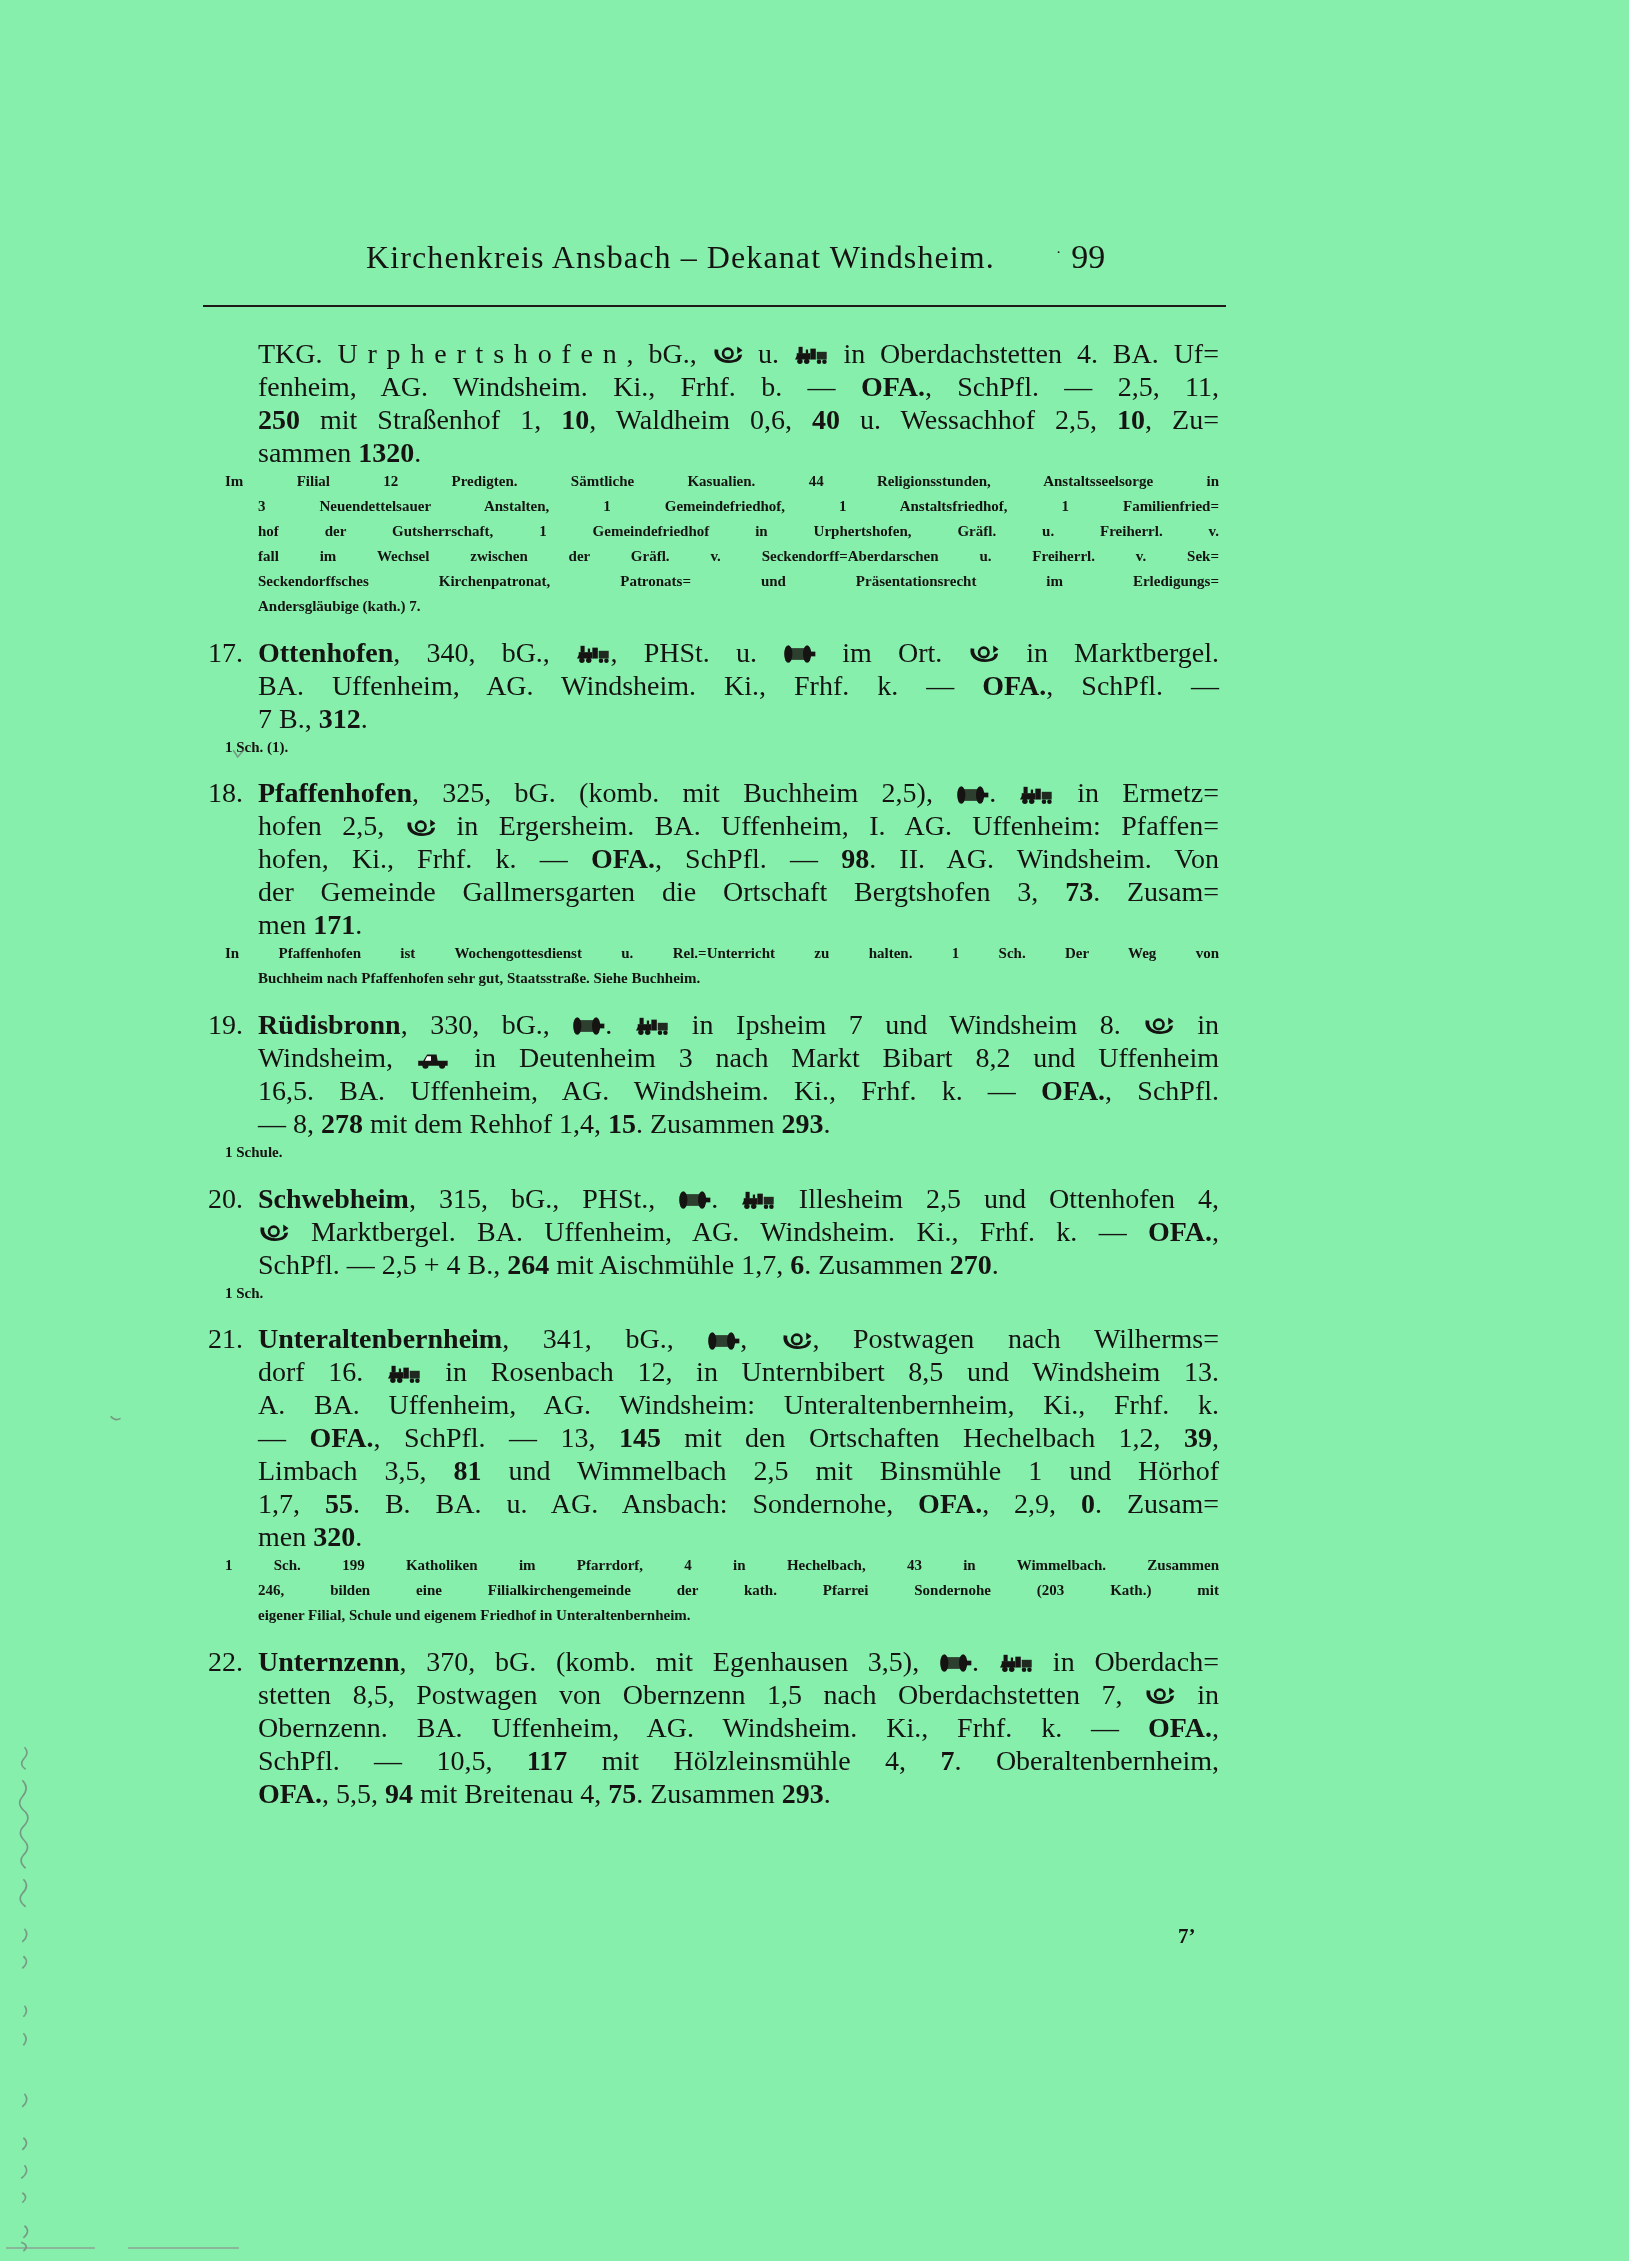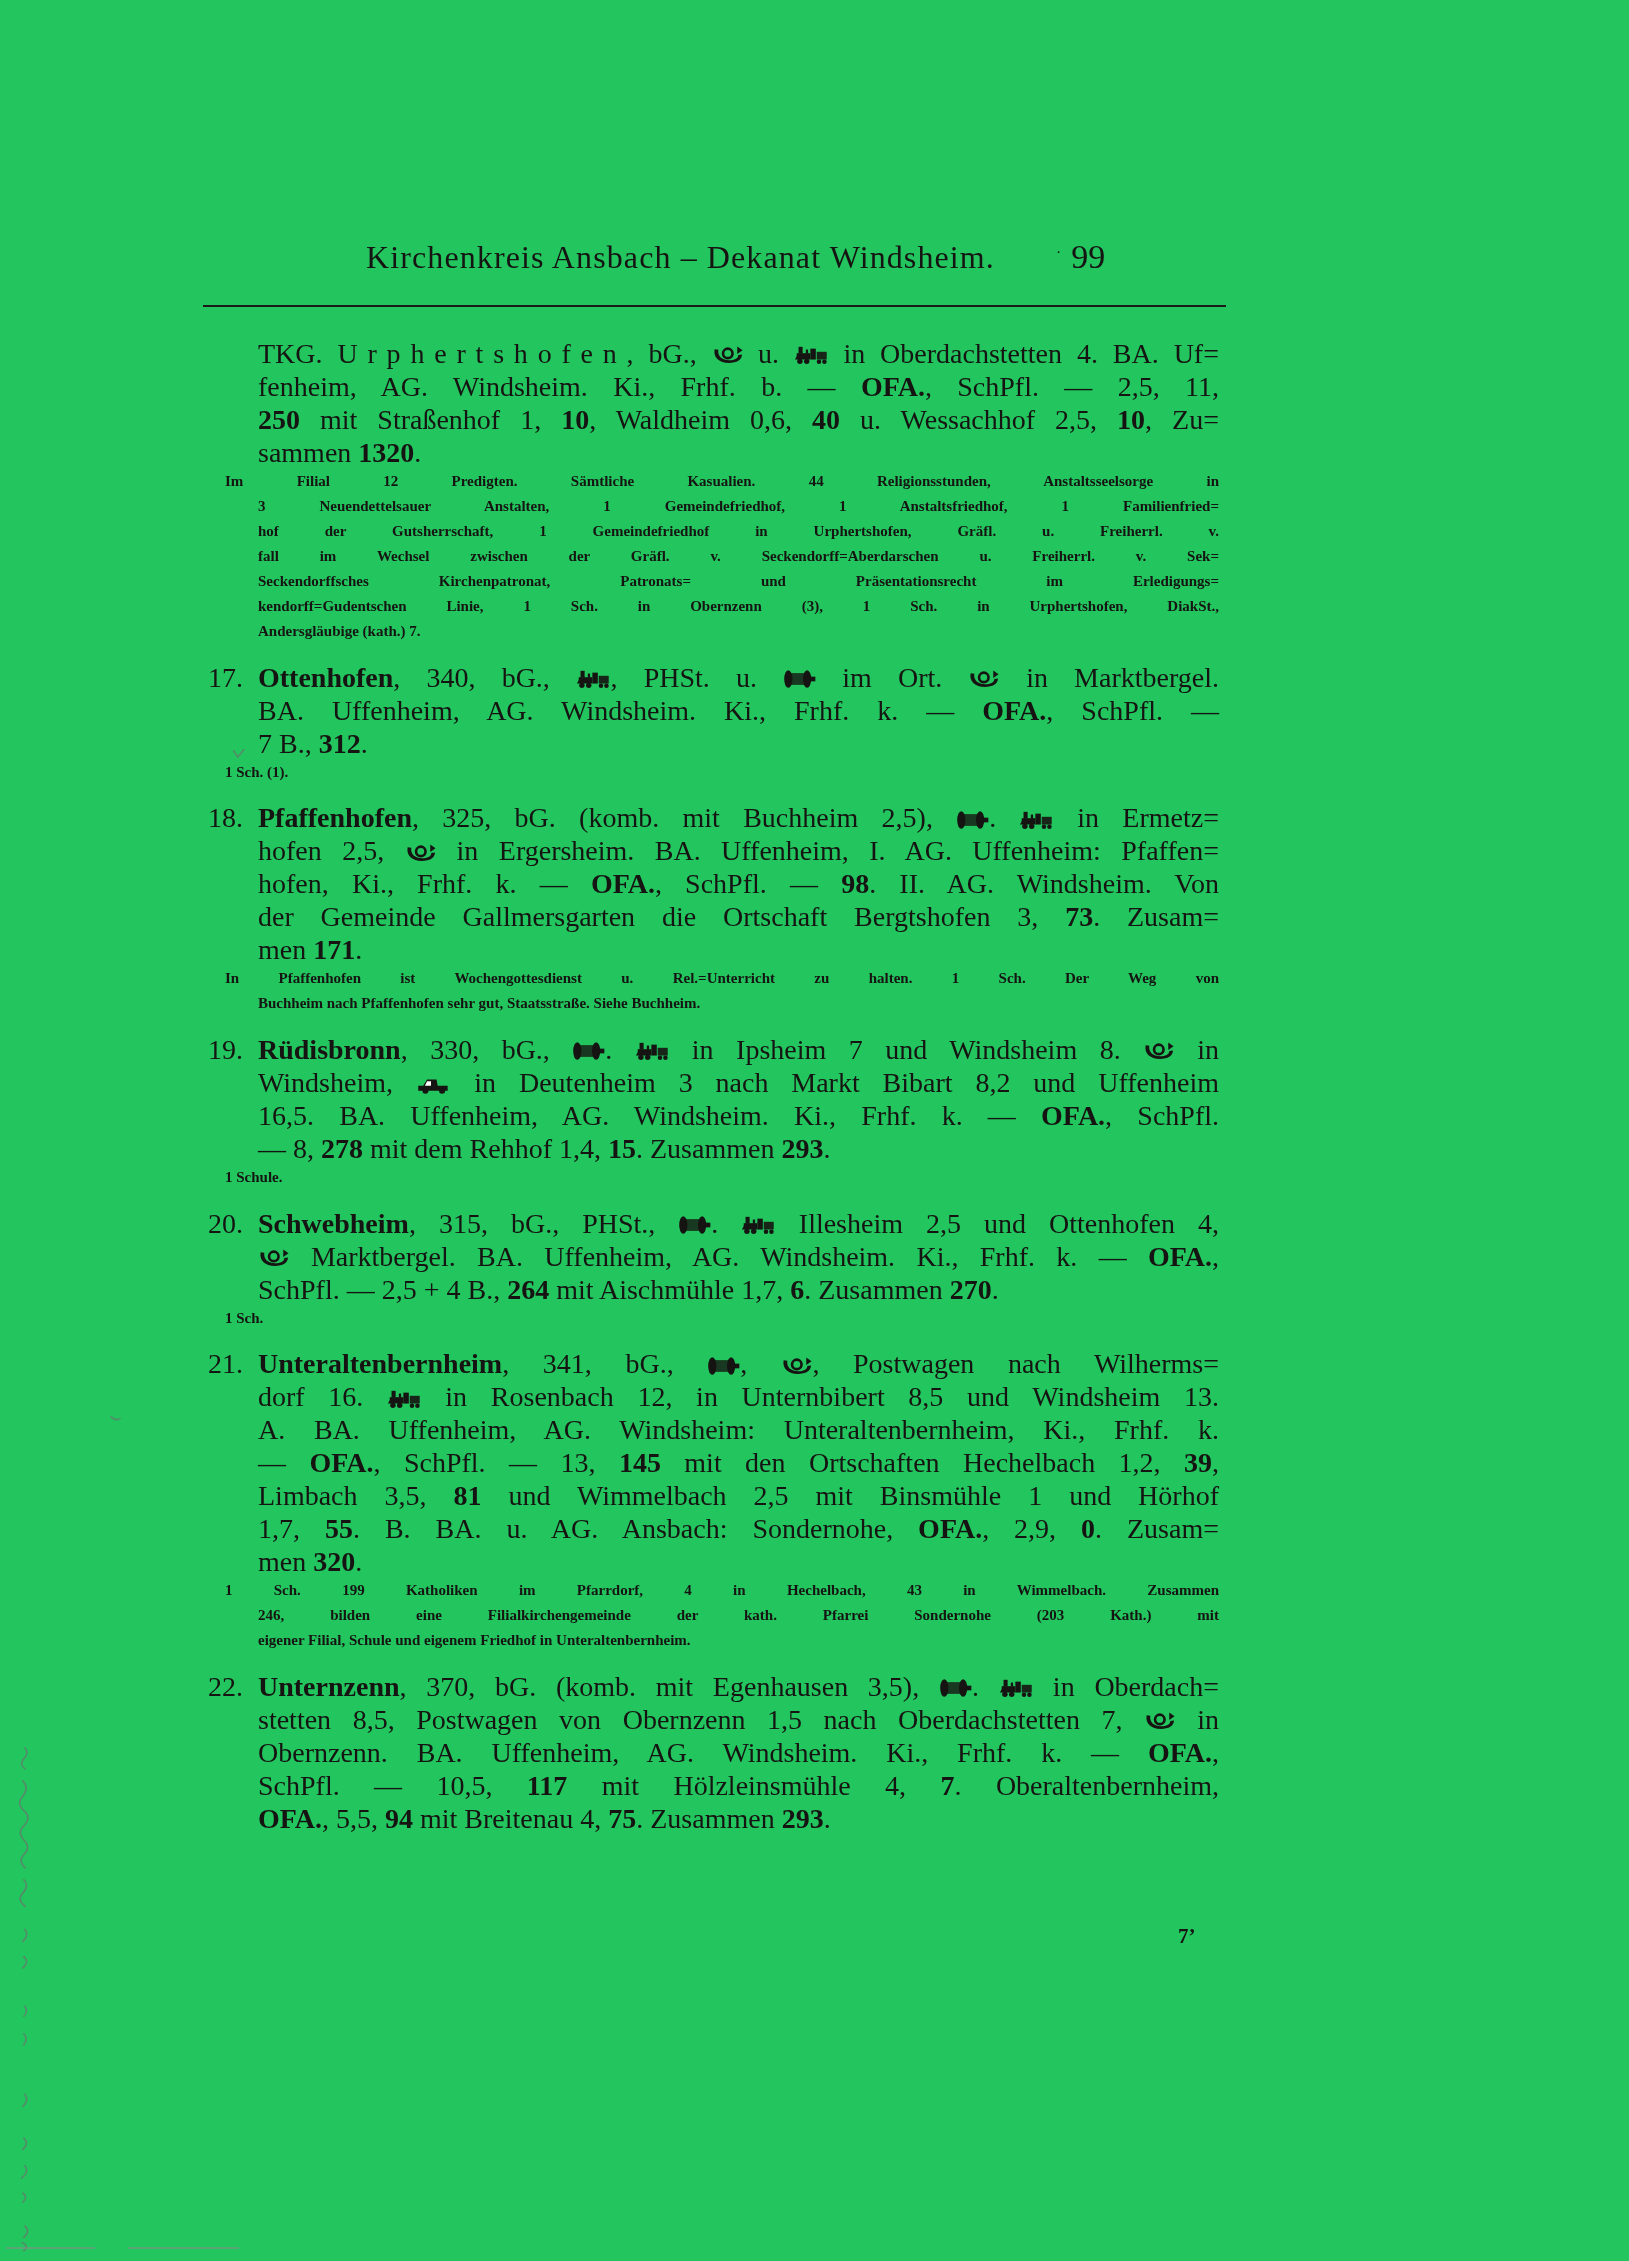--- a/index.html
+++ b/index.html
@@ -1,16 +1,16 @@
 <!DOCTYPE html>
 <html lang="de" style="font-size:9px"><head>
 <meta charset="utf-8">
 <style>
   html,body{margin:0;padding:0;background:#dedede;}
-  .sheet{position:relative;width:1629px;height:2261px;background:#22c55e;color:#161412;
+  .sheet{position:relative;width:1629px;height:2261px;background:#86efac;color:#161412;
          font-family:"Liberation Serif","DejaVu Serif",serif;overflow:hidden;}
   
   .hdr-title{position:absolute;top:239px;left:208px;width:945px;text-align:center;
              font-size:32px;letter-spacing:1.1px;white-space:nowrap;}
   .hdr-num{position:absolute;top:238px;left:1056px;width:167px;font-size:34px;}
   .hdr-num .mark{font-size:15.6px;vertical-align:11px;margin-right:10px;}
   .rule{position:absolute;top:305px;left:203px;width:1023px;height:2.2px;background:#1c1a18;}
   
   #content{position:absolute;left:258px;top:337px;width:961px;}
   .block{position:relative;}
@@ -63,21 +63,20 @@
         <div class="line j"><span>fenheim, AG. Windsheim. Ki., Frhf. b. — </span><span class="bold">OFA.</span><span>, SchPfl. — 2,5, 11,</span></div>
         <div class="line j"><span class="bold">250</span><span> mit Straßenhof 1, </span><span class="bold">10</span><span>, Waldheim 0,6, </span><span class="bold">40</span><span> u. Wessachhof 2,5, </span><span class="bold">10</span><span>, Zu=</span></div>
         <div class="line"><span>sammen </span><span class="bold">1320</span><span>.</span></div>
       </div>
       <div class="block petit">
         <div class="line j outdent"><span>Im Filial 12 Predigten. Sämtliche Kasualien. 44 Religionsstunden, Anstaltsseelsorge in</span></div>
         <div class="line j"><span>3 Neuendettelsauer Anstalten, 1 Gemeindefriedhof, 1 Anstaltsfriedhof, 1 Familienfried=</span></div>
         <div class="line j"><span>hof der Gutsherrschaft, 1 Gemeindefriedhof in Urphertshofen, Gräfl. u. Freiherrl. v.</span></div>
         <div class="line j"><span>fall im Wechsel zwischen der Gräfl. v. Seckendorff=Aberdarschen u. Freiherrl. v. Sek=</span></div>
         <div class="line j"><span>Seckendorffsches Kirchenpatronat, Patronats= und Präsentationsrecht im Erledigungs=</span></div>
-        <div class="line j"><span>kendorff=Gudentschen Linie, 1 Sch. in Obernzenn (3), 1 Sch. in Urphertshofen, DiakSt.,</span></div>
         <div class="line"><span>Andersgläubige (kath.) 7.</span></div>
       </div>
       <div class="block main entry">
         <div class="line j"><span class="num">17.</span><span class="bold">Ottenhofen</span><span>, 340, bG., </span><span class="icon"><svg viewBox="0 0 76 44">
               <path d="M6 18h30v14H6z"></path>
               <path d="M10 4h9v15h-9z"></path>
               <path d="M26 10h5v9h-5z"></path>
               <path d="M36 8h12v24H36z"></path>
               <path d="M50 15h22v17H50z" fill-opacity=".9"></path>
               <circle cx="13" cy="36" r="6"></circle>

